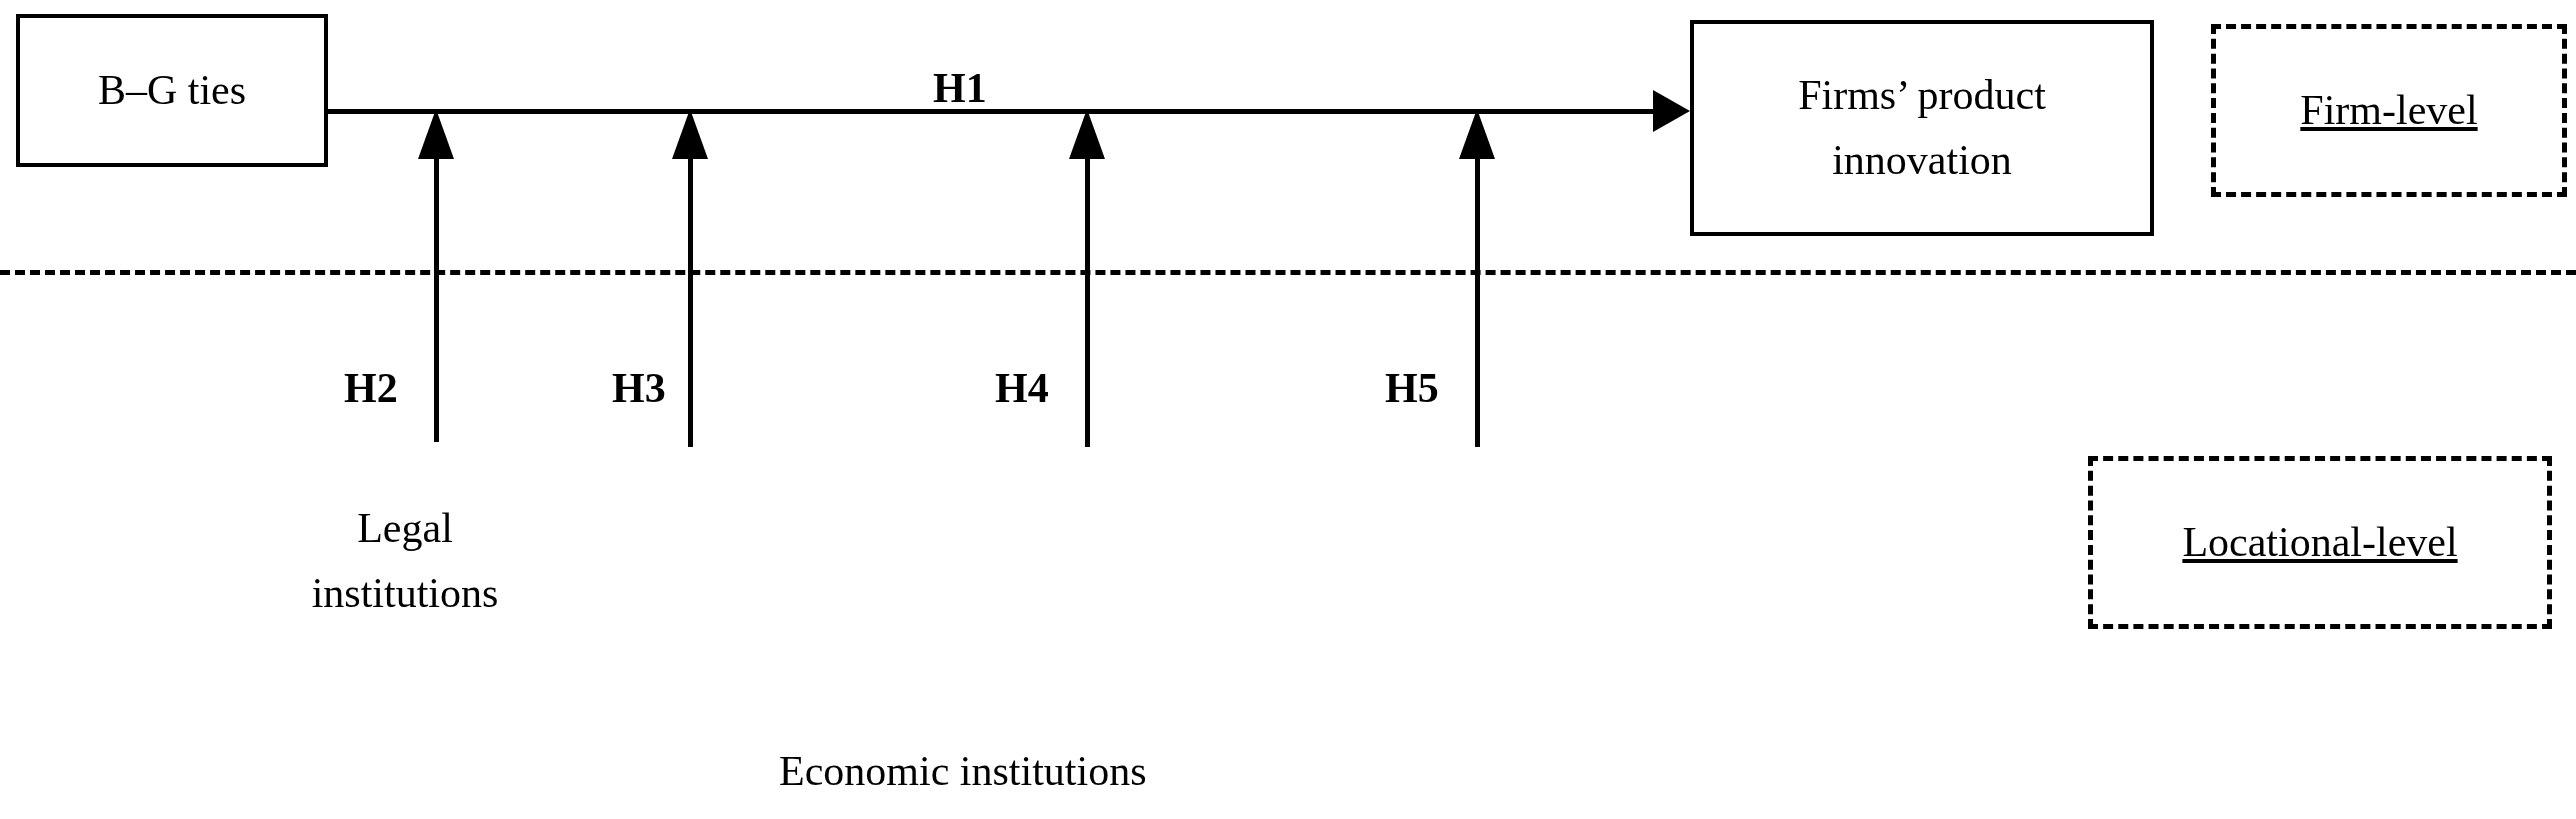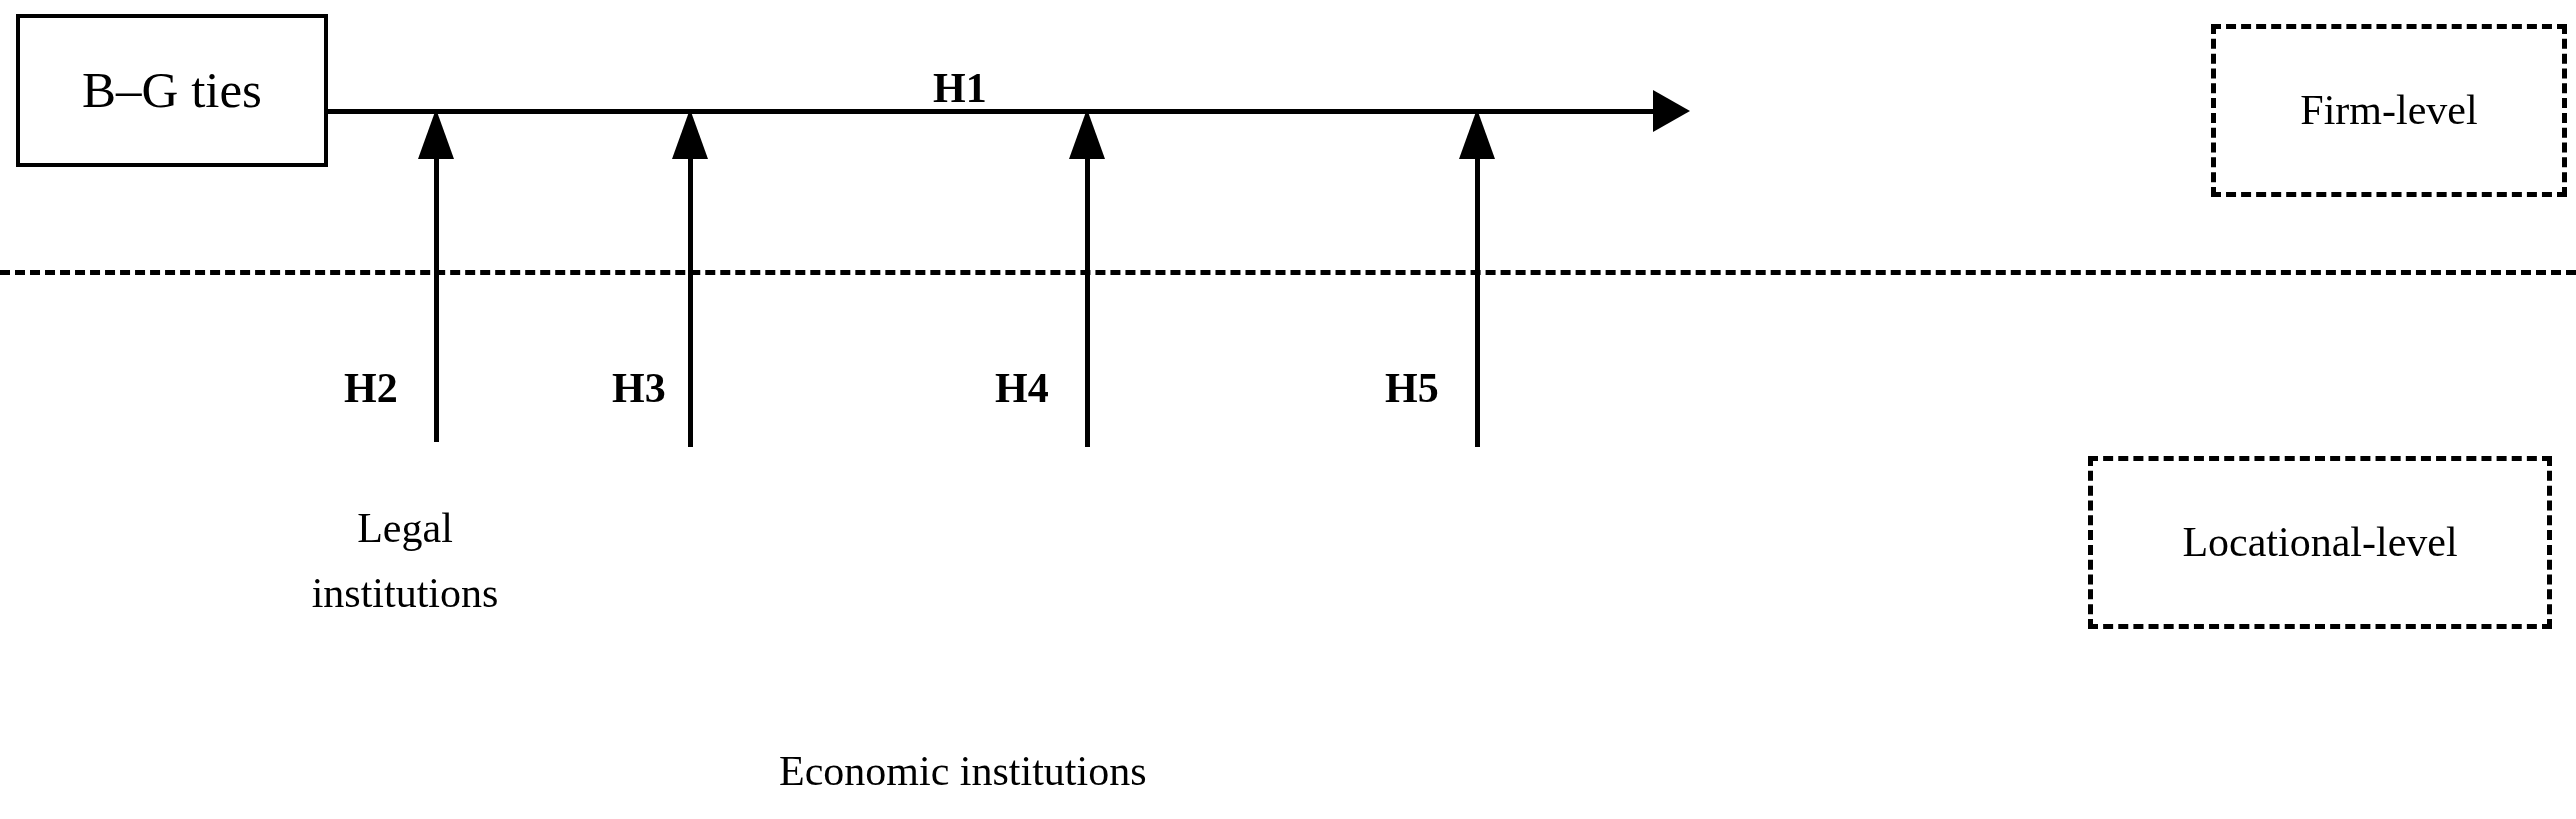--- a/index.html
+++ b/index.html
@@ -23,35 +23,36 @@
   .solid-box {
     position: absolute;
     border: 4.3px solid #000000;
     background: #ffffff;
     box-sizing: border-box;
     display: flex;
     align-items: center;
     justify-content: center;
     text-align: center;
     line-height: 1.55;
-    font-size: 51px;
+    font-size: 42px;
   }
 
   
   .dashed-box {
     position: absolute;
     border: 5px dashed #000000;
     background: transparent;
     box-sizing: border-box;
     display: flex;
     align-items: center;
     justify-content: center;
     text-align: center;
     line-height: 1.55;
     font-size: 42px;
+    text-decoration: underline;
   }
   .dashed-box.transparent-fill { background: transparent; }
 
   
   .label {
     position: absolute;
     font-size: 42px;
     line-height: 1.55;
     white-space: pre;
     text-align: center;
@@ -110,20 +111,24 @@
 
   <div class="solid-box" style="left:16px; top:13.7px; width:312px; height:153px;">
     <span>B–G ties</span>
   </div>
 
   <div class="h-line" style="left:328px; top:109px; width:1325px;"></div>
   <div class="h-arrowhead" style="left:1653px; top:90px;"></div>
 
   <div class="label bold" style="left:933px; top:56px;">H1</div>
 
+  <div class="solid-box" style="left:1690px; top:20px; width:464px; height:216px; white-space:pre-line;">
+    <span style="white-space: pre-line;">Firms’ product
+innovation</span>
+  </div>
 
   <div class="dashed-box transparent-fill" style="left:2211px; top:24px; width:356px; height:173px;">
     <span>Firm-level</span>
   </div>
 
   <div class="divider" style="left:0px; top:270px; width:2576px;"></div>
 
   <div class="v-arrow" style="left:418px; top:109px; width:37px; height:333px;">
     <div class="v-arrowhead"></div>
     <div class="v-shaft" style="top:50px; height:283px;"></div>

